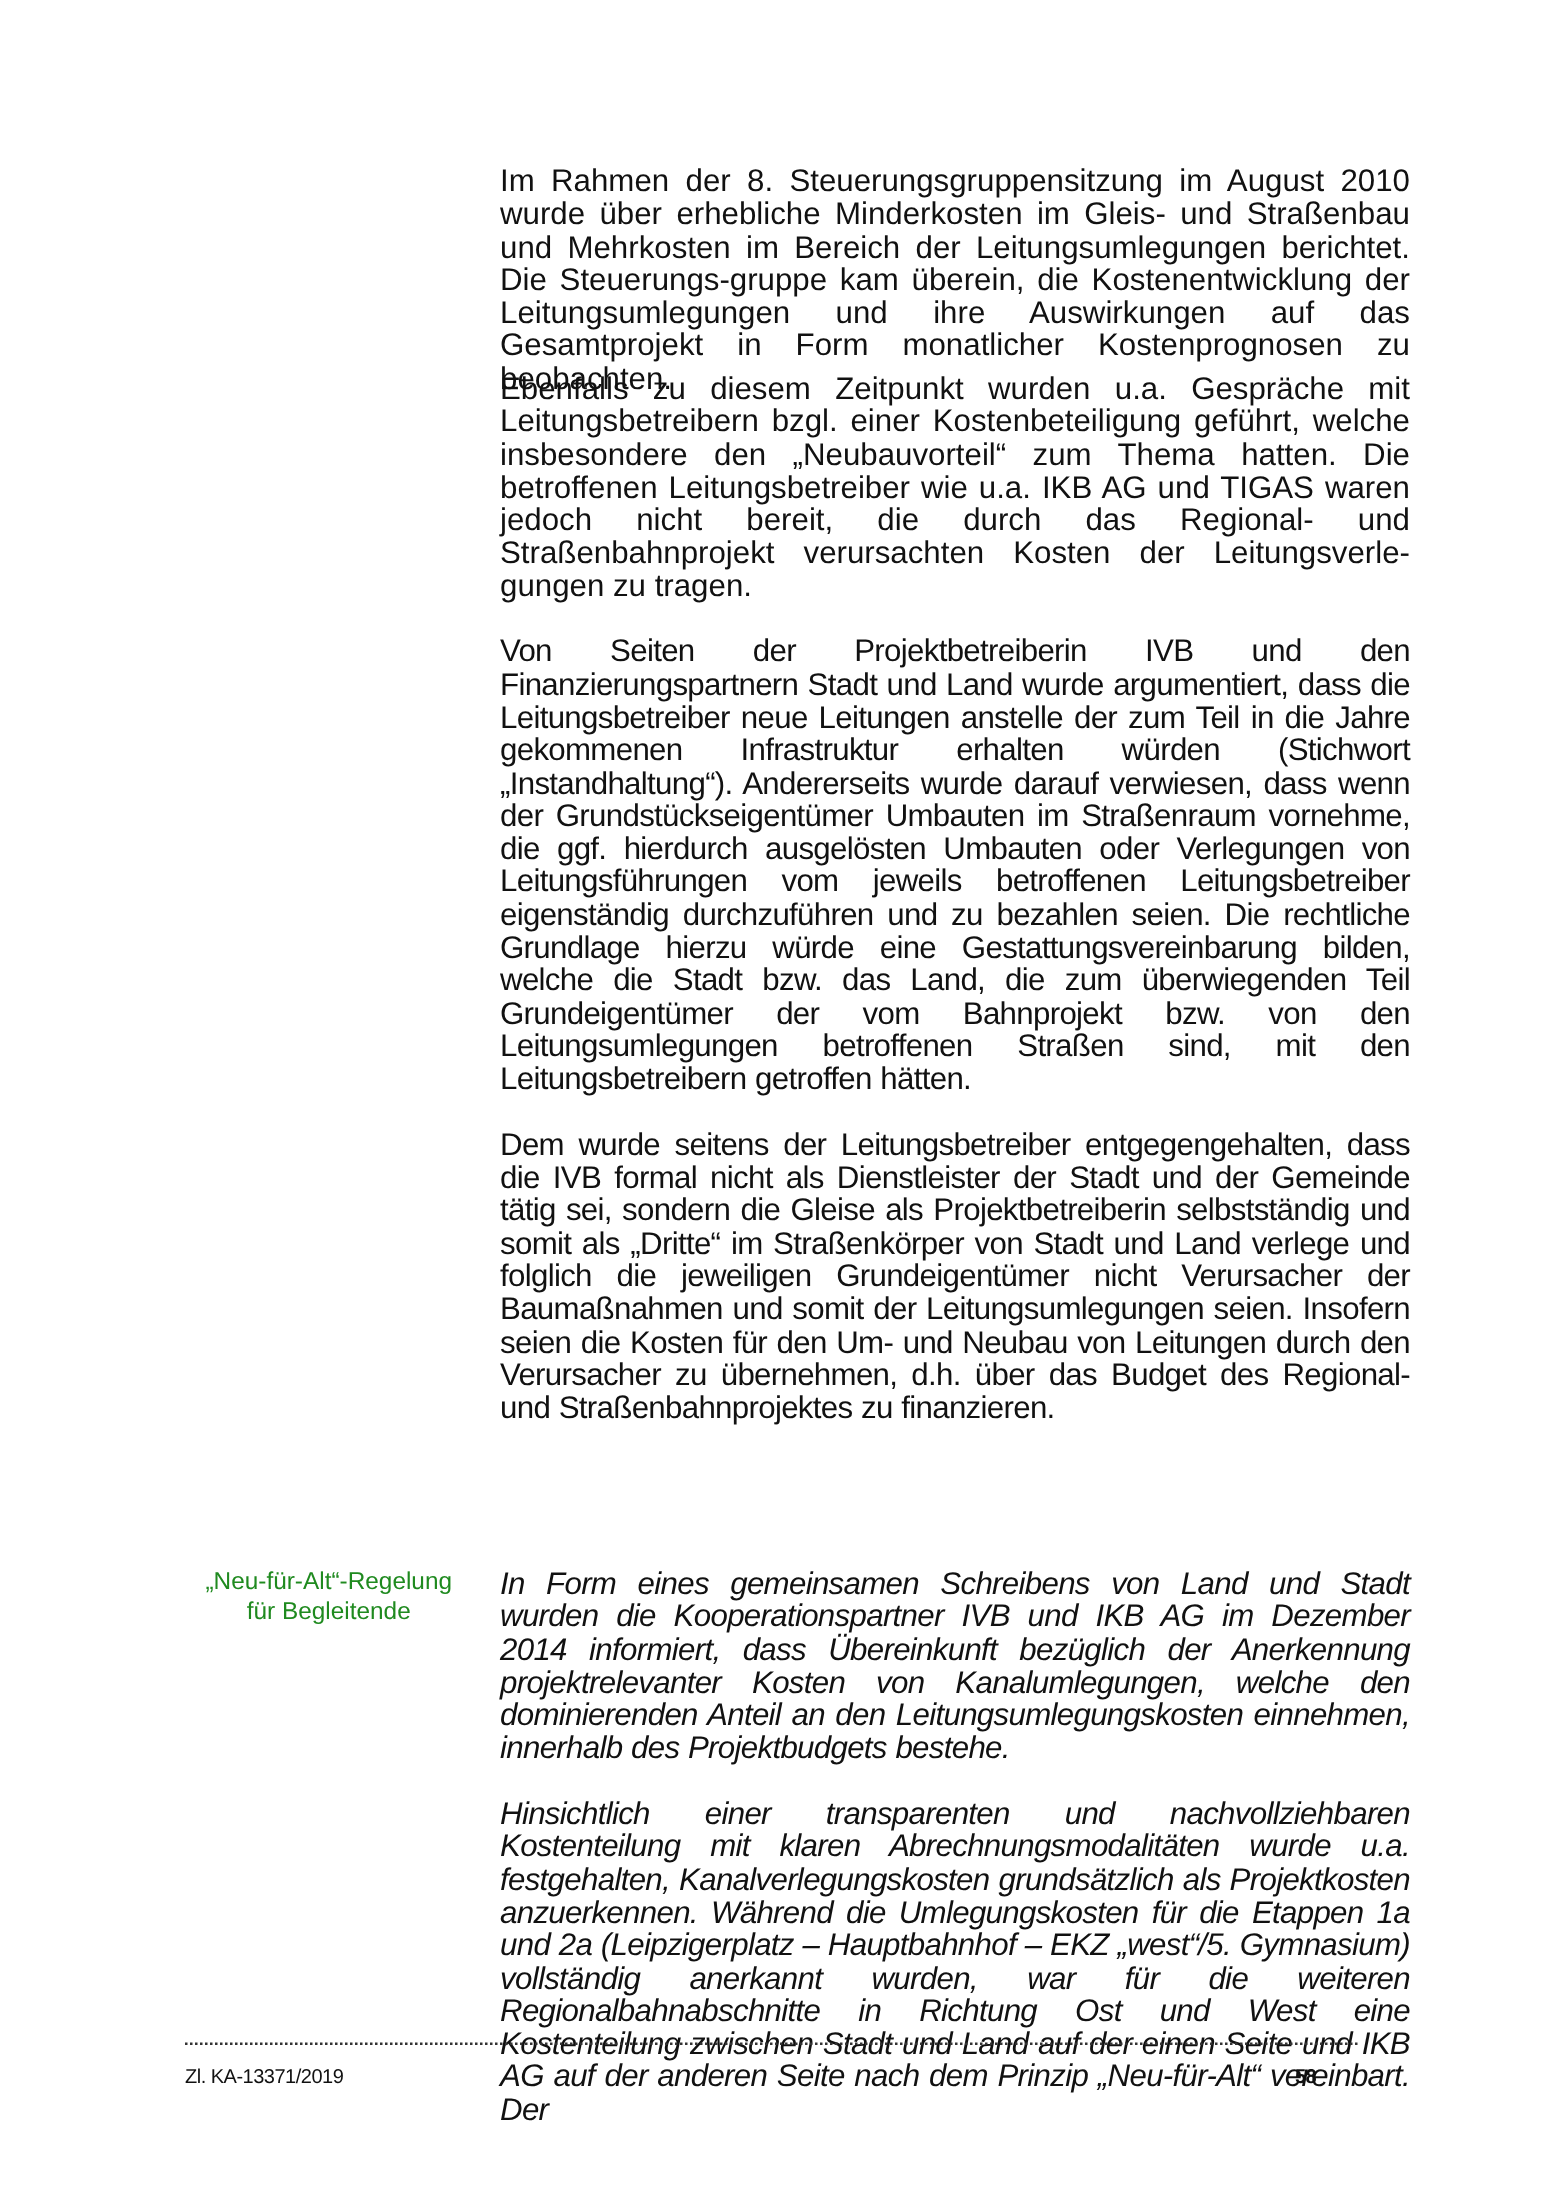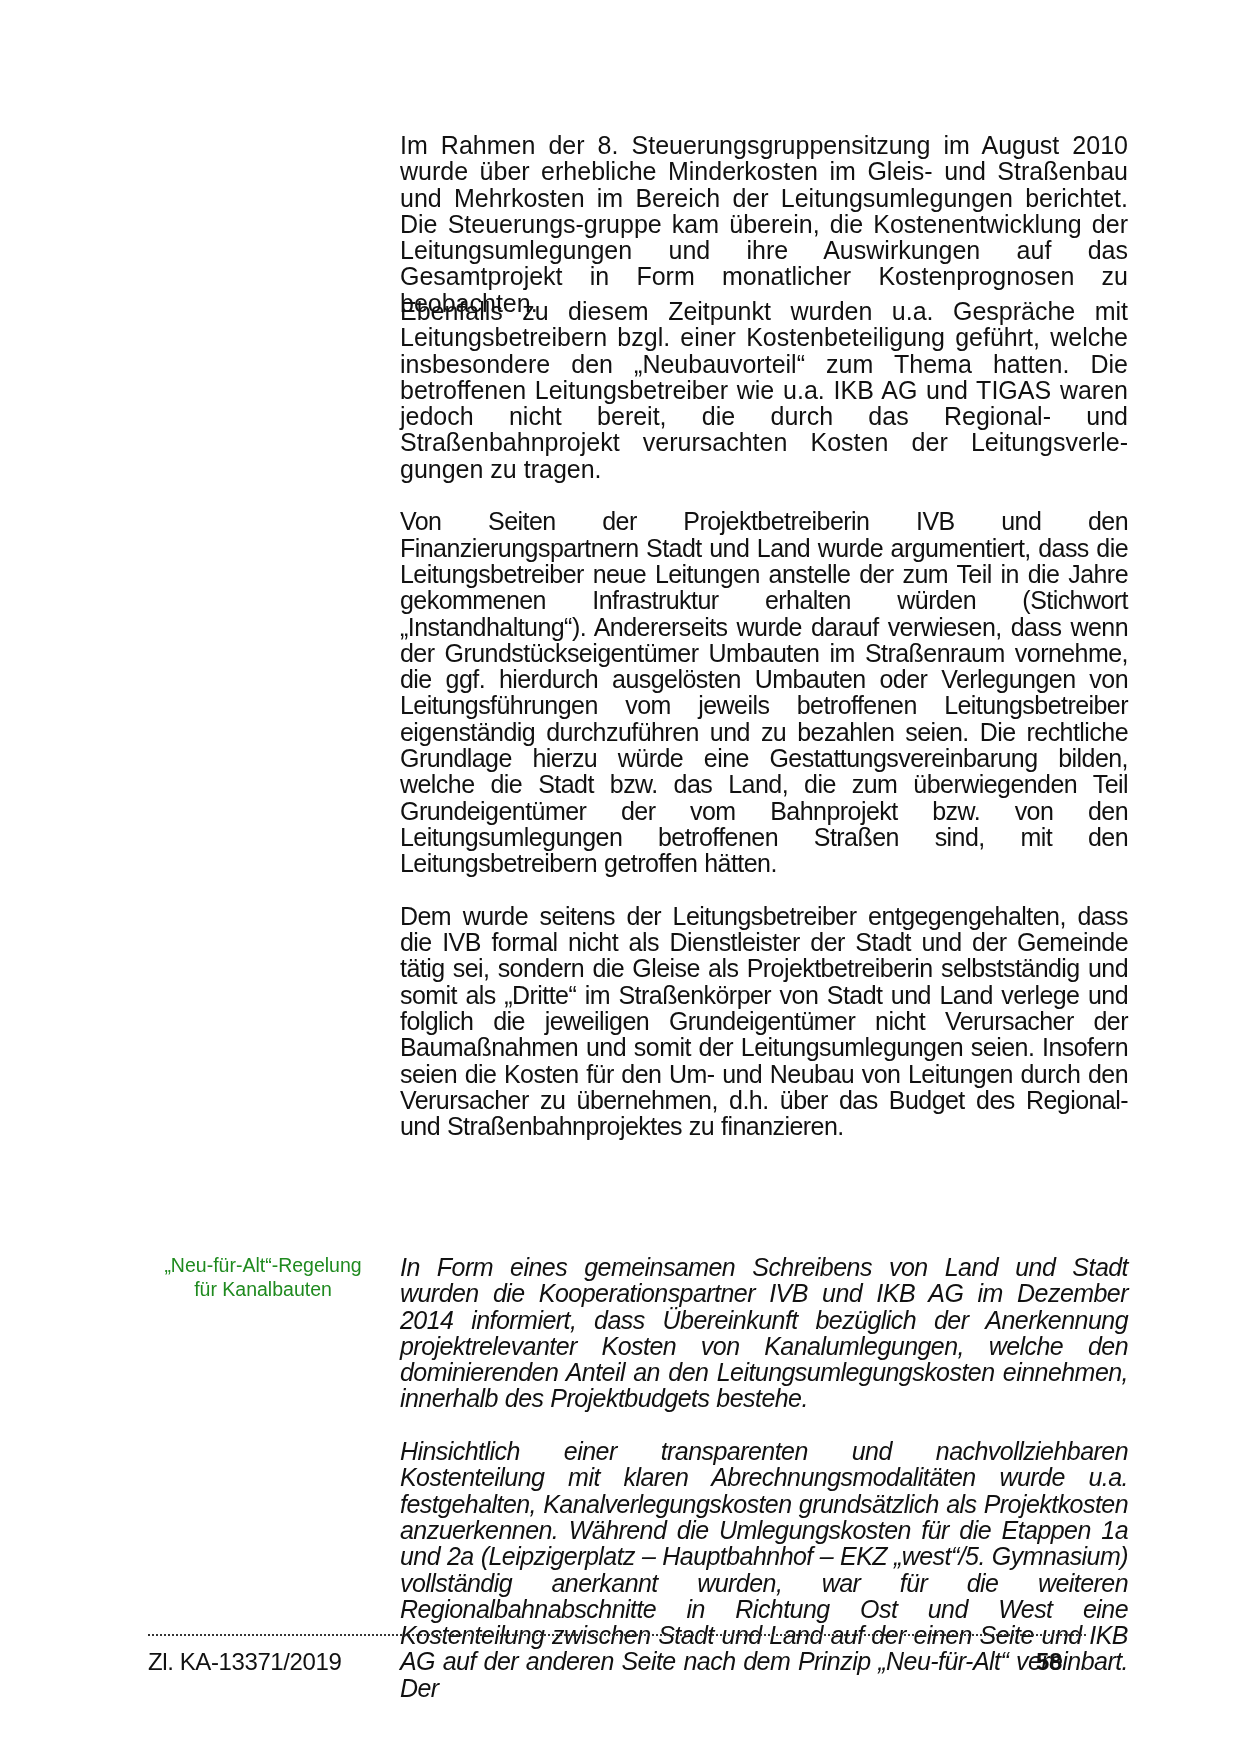--- a/index.html
+++ b/index.html
@@ -51,21 +51,21 @@
       position: absolute;
       left: 148px;
       top: 1634px;
       width: 938px;
       height: 0;
       border-top: 2px dotted #333333;
     }
     .footer {
       position: absolute;
       top: 1650px;
-      font-size: 24px;
+      font-size: 16px;
       line-height: 24px;
       color: #111111;
       letter-spacing: -0.4px;
     }
     .footer-left { left: 148px; }
     .footer-center { left: 442px; }
     .footer-right { left: 1036px; font-weight: bold; }
   </style>
 </head>
 <body>
@@ -77,21 +77,21 @@
   </div>
 
   <div class="body-col" style="top:298px;">
     <p>Ebenfalls zu diesem Zeitpunkt wurden u.a. Gespräche mit Leitungsbe­treibern bzgl. einer Kostenbeteiligung geführt, welche insbesondere den „Neubauvorteil“ zum Thema hatten. Die betroffenen Leitungsbetreiber wie u.a. IKB AG und TIGAS waren jedoch nicht bereit, die durch das Re­gional- und Straßenbahnprojekt verursachten Kosten der Leitungsverle­gungen zu tragen.</p>
     <p class="narrow">Von Seiten der Projektbetreiberin IVB und den Finanzierungspartnern Stadt und Land wurde argumentiert, dass die Leitungsbetreiber neue Lei­tungen anstelle der zum Teil in die Jahre gekommenen Infrastruktur er­halten würden (Stichwort „Instandhaltung“). Andererseits wurde darauf verwiesen, dass wenn der Grundstückseigentümer Umbauten im Stra­ßenraum vornehme, die ggf. hierdurch ausgelösten Umbauten oder Ver­legungen von Leitungsführungen vom jeweils betroffenen Leitungsbetrei­ber eigenständig durchzuführen und zu bezahlen seien. Die rechtliche Grundlage hierzu würde eine Gestattungsvereinbarung bilden, welche die Stadt bzw. das Land, die zum überwiegenden Teil Grundeigentümer der vom Bahnprojekt bzw. von den Leitungsumlegungen betroffenen Straßen sind, mit den Leitungsbetreibern getroffen hätten.</p>
     <p class="narrow">Dem wurde seitens der Leitungsbetreiber entgegengehalten, dass die IVB formal nicht als Dienstleister der Stadt und der Gemeinde tätig sei, sondern die Gleise als Projektbetreiberin selbstständig und somit als „Dritte“ im Straßenkörper von Stadt und Land verlege und folglich die je­weiligen Grundeigentümer nicht Verursacher der Baumaßnahmen und somit der Leitungsumlegungen seien. Insofern seien die Kosten für den Um- und Neubau von Leitungen durch den Verursacher zu übernehmen, d.h. über das Budget des Regional- und Straßenbahnprojektes zu finan­zieren.</p>
   </div>
 
   <div class="margin-note" style="top: 1253px; color: rgb(31, 138, 31); text-align: center;">
     <div>„Neu-für-Alt“-Regelung</div>
-    <div>für Kanalbauten</div>
+    <div>für Begleitende</div>
   </div>
   <div class="body-col" style="top:1254px;font-style:italic;">
     <p class="narrow">In Form eines gemeinsamen Schreibens von Land und Stadt wurden die Kooperationspartner IVB und IKB AG im Dezember 2014 informiert, dass Übereinkunft bezüglich der Anerkennung projektrelevanter Kosten von Kanalumlegungen, welche den dominierenden Anteil an den Leitungs­umlegungskosten einnehmen, innerhalb des Projektbudgets bestehe.</p>
     <p class="narrow">Hinsichtlich einer transparenten und nachvollziehbaren Kostenteilung mit klaren Abrechnungsmodalitäten wurde u.a. festgehalten, Kanalverle­gungskosten grundsätzlich als Projektkosten anzuerkennen. Während die Umlegungskosten für die Etappen 1a und 2a (Leipzigerplatz – Haupt­bahnhof – EKZ „west“/5. Gymnasium) vollständig anerkannt wurden, war für die weiteren Regionalbahnabschnitte in Richtung Ost und West eine Kostenteilung zwischen Stadt und Land auf der einen Seite und IKB AG auf der anderen Seite nach dem Prinzip „Neu-für-Alt“ vereinbart. Der</p>
   </div>
 
   <div class="footer-rule"></div>
   <div class="footer footer-left">Zl. KA-13371/2019</div>
   <div class="footer footer-right">58</div>
 

